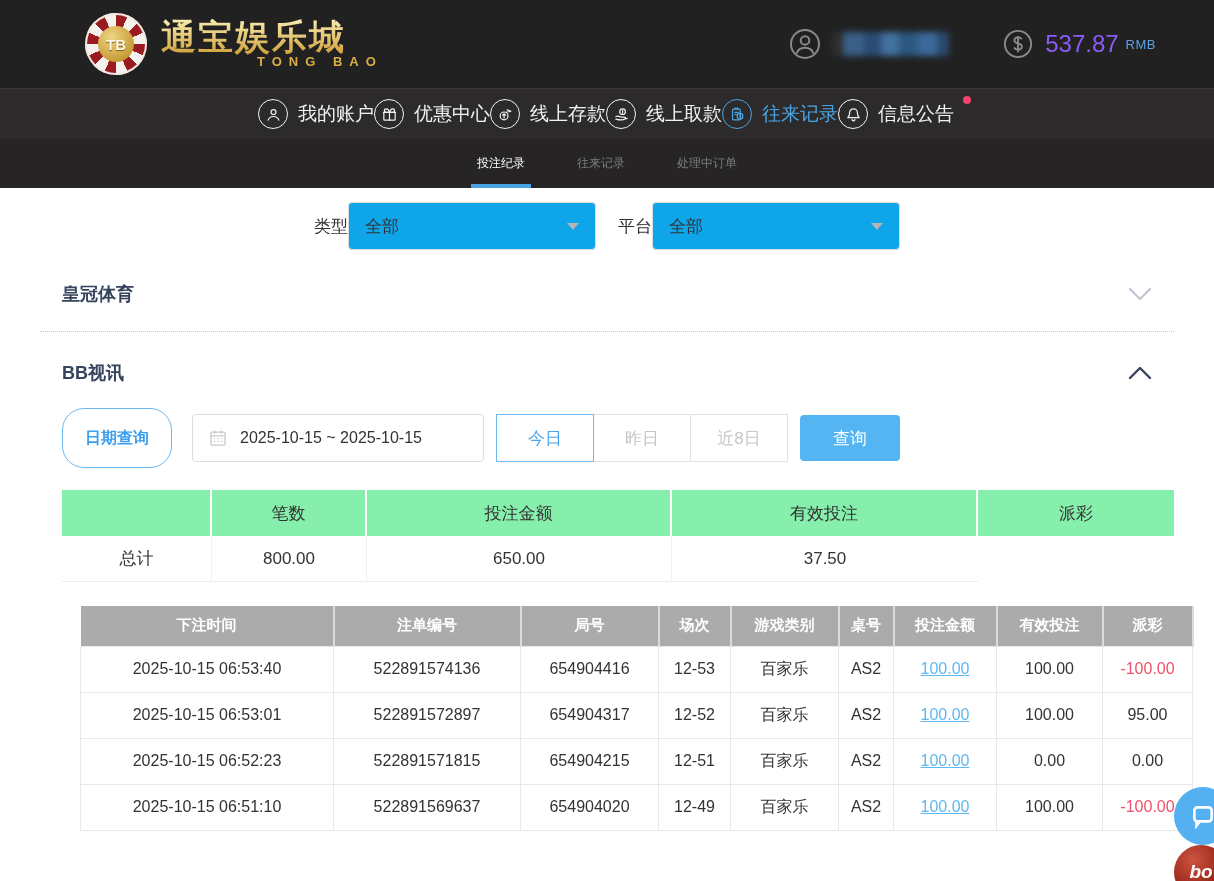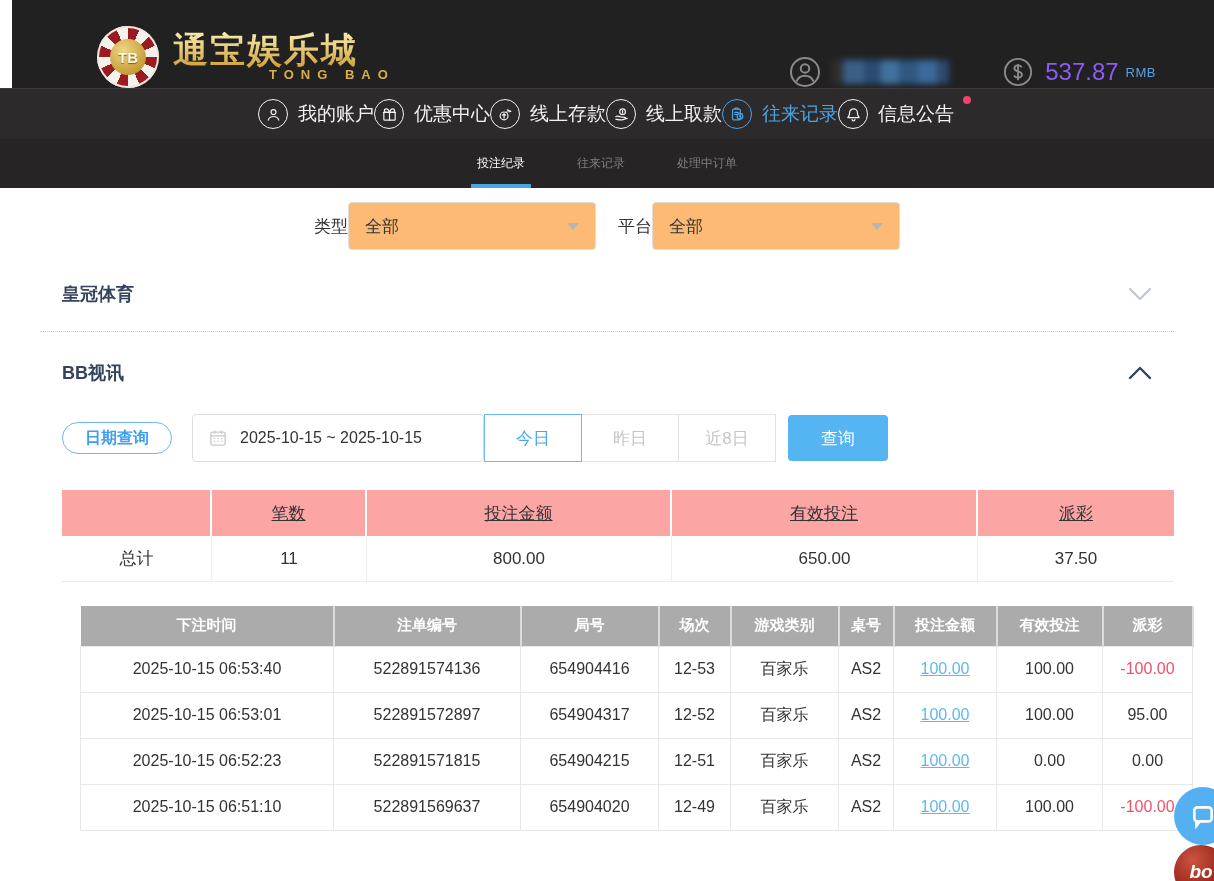--- a/index.html
+++ b/index.html
@@ -1,21 +1,21 @@
 <!DOCTYPE html>
 <html><head>
 <meta charset="utf-8">
 <style>
   * { margin:0; padding:0; box-sizing:border-box; }
   html,body { width:1214px; height:881px; overflow:hidden; background:#fff;
     font-family:"Liberation Sans", sans-serif; }
   body { position:relative; }
 
   
-  .header { height:88px; background:#212121; display:flex; align-items:flex-end;margin-left:12px; }
+  .header { height:88px; background:#212121; display:flex; align-items:center; }
   .logo { margin-left:85px; display:flex; align-items:center; gap:14px; cursor:pointer; }
   .chip { width:62px; height:62px; border-radius:50%; position:relative; flex:0 0 auto;
     background:repeating-conic-gradient(#9b1c20 0 22.5deg, #f5f2ee 22.5deg 45deg);
     box-shadow:0 0 0 2px #efe9e2 inset; }
   .chip-inner { position:absolute; left:50%; top:50%; transform:translate(-50%,-50%);
     width:36px; height:36px; border-radius:50%;
     background:radial-gradient(circle at 38% 32%, #efd584, #c49a35 75%);
     display:flex; align-items:center; justify-content:center;
     color:#fffbe8; font-size:15px; font-weight:bold; text-shadow:0 1px 1px #7a5b12; }
   .logo-text .cn { font-size:35px; font-weight:bold; letter-spacing:2px;
@@ -54,61 +54,61 @@
   .tab.active { color:#fff; }
   .tab.active::after { content:""; position:absolute; left:-3px; right:-3px; bottom:0;
     height:4px; background:#4aa4e4; }
 
   
   .filter-row { display:flex; justify-content:center; align-items:center;
     gap:0; padding-top:14px; }
   .filter-label { font-size:17px; color:#333; }
   .select { width:248px; height:48px; border:1px solid #ddd; border-radius:4px;
     display:flex; align-items:center; justify-content:space-between;
-    padding:0 16px; font-size:17px; color:#333; cursor:pointer; background:#fdba74; }
+    padding:0 16px; font-size:17px; color:#333; cursor:pointer; background:#0ea5e9; }
   .select + .filter-label { margin-left:22px; }
   .caret { width:0; height:0; border-left:6px solid transparent;
     border-right:6px solid transparent; border-top:7px solid #b5b5b5; }
 
   
   .section-row { margin:0 40px; padding:0 22px; display:flex;
     justify-content:space-between; align-items:center; cursor:pointer; }
   .section-row.crown { height:76px; margin-top:6px; border-bottom:1px dotted #c9c9c9; }
   .section-row.bb { height:82px; }
   .section-title { font-size:18px; font-weight:bold; color:#35435c; }
   .chev { display:flex; }
   .chev svg { fill:none; stroke-width:2.4; stroke-linecap:round; stroke-linejoin:round; }
   .chev.down svg { stroke:#c3c9d4; }
   .chev.up svg { stroke:#35435c; }
 
   
   .controls { margin:0 62px; display:flex; align-items:center; height:48px; }
-  .pill { height:32px; padding:0 22px; border-radius:22px; background:#fff;
+  .pill { height:60px; padding:0 22px; border-radius:22px; background:#fff;
     font-size:16px; display:flex; align-items:center; cursor:pointer; }
   .pill.active { border:1px solid #6db9f2; color:#3b9ff0; font-weight:bold; }
   .pill.idle { border:1px solid #ddd; color:#666; margin-left:22px; }
   .date-input { margin-left:20px; width:292px; height:48px; border:1px solid #ddd;
     border-radius:4px; display:flex; align-items:center; gap:12px; padding:0 15px;
     font-size:16px; color:#333; cursor:pointer; background:#fff; }
   .date-input svg { stroke:#c9c9c9; fill:none; stroke-width:1.6; }
-  .seg-group { margin-left:0; display:flex; }
+  .seg-group { margin-left:12px; display:flex; }
   .seg { width:98px; height:48px; display:flex; align-items:center; justify-content:center;
     font-size:17px; background:#fff; cursor:pointer; }
   .seg.active { border:1px solid #6db9f2; color:#4aa6ee; z-index:1; }
   .seg.idle { border:1px solid #e2e2e2; color:#c6c6c6; margin-left:-1px; }
   .search-btn { margin-left:12px; width:100px; height:46px; background:#55b5f3;
     color:#fff; font-size:17px; border:none; border-radius:4px; cursor:pointer;
     display:flex; align-items:center; justify-content:center; }
 
   
   .summary { margin:28px 62px 0; width:1112px; }
   .summary .hrow, .summary .drow { display:grid;
     grid-template-columns:150px 155px 305px 306px 196px; }
-  .summary .hcell { height:46px; background:#fca5a5; display:flex; align-items:center;
-    justify-content:center; font-size:17px; color:#333; border-right:2px solid #fff;text-decoration:underline; }
+  .summary .hcell { height:46px; background:#86efac; display:flex; align-items:center;
+    justify-content:center; font-size:17px; color:#333; border-right:2px solid #fff; }
   .summary .hcell:last-child { border-right:none; }
   .summary .dcell { height:46px; background:#fff; display:flex; align-items:center;
     justify-content:center; font-size:17px; color:#333; border-right:1px solid #efefef;
     border-bottom:1px solid #ededed; }
   .summary .dcell:last-child { border-right:none; }
 
   
   table.bet { margin:24px 0 0 80px; width:1112px; border-collapse:collapse; table-layout:fixed; }
   table.bet th { height:40px; background:#ababab; color:#fff; font-size:15px;
     font-weight:bold; border-right:2px solid #dcdcdc; }
@@ -295,21 +295,20 @@
 <div class="summary">
   <div class="hrow">
     <div class="hcell"></div>
     <div class="hcell">笔数</div>
     <div class="hcell">投注金额</div>
     <div class="hcell">有效投注</div>
     <div class="hcell">派彩</div>
   </div>
   <div class="drow">
     <div class="dcell">总计</div>
-    <div class="dcell">11</div>
     <div class="dcell">800.00</div>
     <div class="dcell">650.00</div>
     <div class="dcell">37.50</div>
   </div>
 </div>
 
 <table class="bet">
   <colgroup>
     <col style="width:253px">
       <col style="width:187px">

